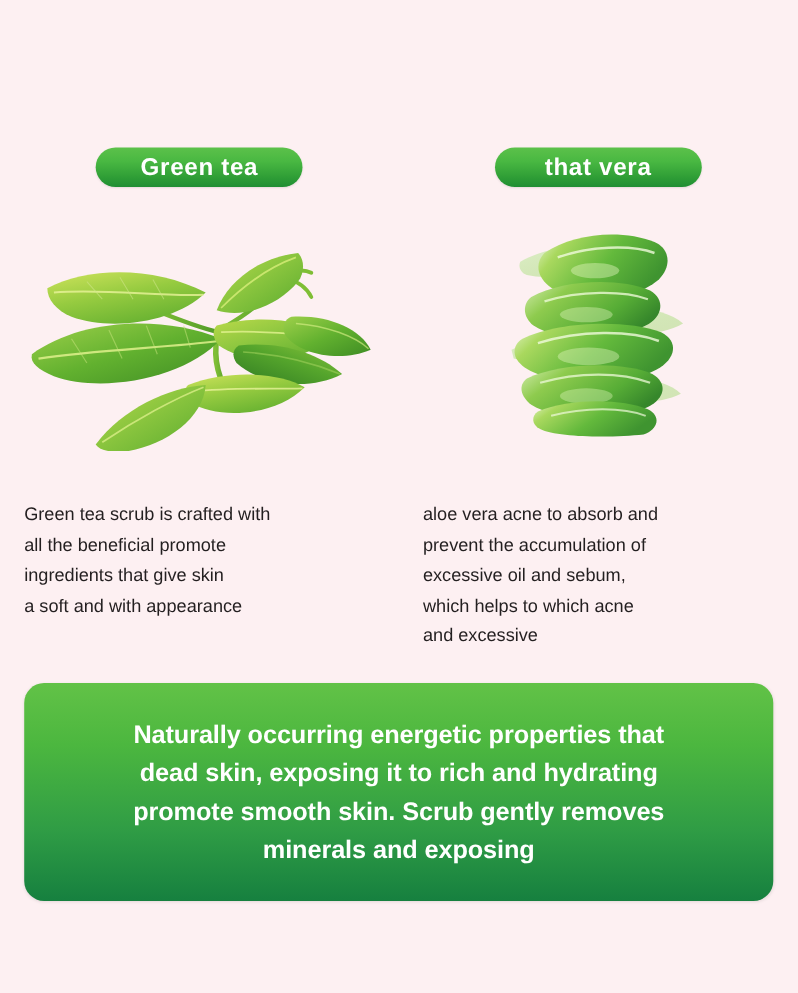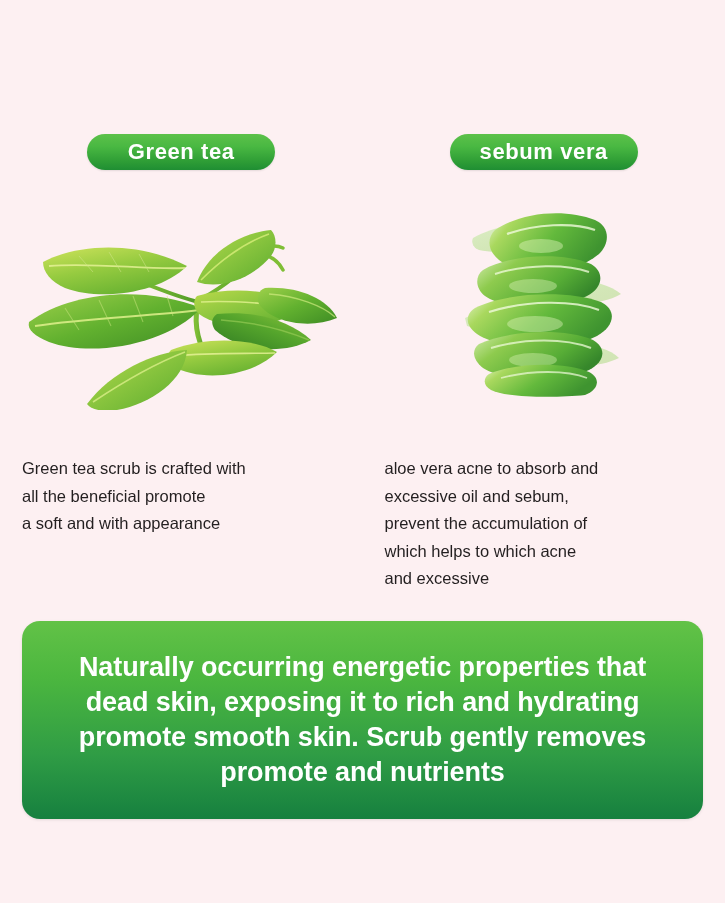--- a/index.html
+++ b/index.html
@@ -102,21 +102,21 @@
     border-radius: 18px;
     background: linear-gradient(to bottom, #62c247 0%, #4cb73f 28%, #2f9c45 68%, #16803f 100%);
     box-sizing: border-box;
     display: flex;
     align-items: center;
     justify-content: center;
     box-shadow: 0 1px 3px rgba(0,0,0,0.10);
   }
   .banner-text {
     color: #ffffff;
-    font-size: 27px;
+    font-size: 23px;
     font-weight: bold;
     line-height: 35px;
     text-align: center;
     padding: 0 22px;
     letter-spacing: -0.1px;
   }
   .banner-line { display: block; white-space: nowrap; }
 </style>
 </head>
 <body>
@@ -190,28 +190,29 @@
           <path d="M154 166 C 190 162, 228 164, 254 163" stroke="#e8f39a" stroke-width="1.6" fill="none" opacity="0.8"></path>
 
           <path d="M66 214 C 90 182, 132 162, 166 160 C 164 190, 130 214, 96 220 C 82 222, 70 220, 66 214 Z" fill="url(#leafA)"></path>
           <path d="M72 212 C 102 192, 138 172, 164 162" stroke="#dff08c" stroke-width="1.6" fill="none" opacity="0.75"></path>
         </svg>
       </div>
 
       <div class="desc">
         <span class="desc-line">Green tea scrub is crafted with</span>
         <span class="desc-line">all the beneficial promote</span>
+        <span class="desc-line">ingredients that give skin</span>
         <span class="desc-line">a soft and with appearance</span>
       </div>
     </div>
 
     <div class="col col-aloe">
 
       <div class="pill">
-        <span class="pill-text">sebum vera</span>
+        <span class="pill-text">that vera</span>
       </div>
 
       <div class="art">
         <svg width="190" height="200" viewBox="0 0 190 200" aria-hidden="true">
           <defs>
             <linearGradient id="aloe1" x1="0" y1="0" x2="1" y2="0.4">
               <stop offset="0%" stop-color="#e7f5c9"></stop>
               <stop offset="22%" stop-color="#a9d85e"></stop>
               <stop offset="60%" stop-color="#63b93c"></stop>
               <stop offset="100%" stop-color="#3f9430"></stop>
@@ -249,30 +250,30 @@
           <path d="M42 150 C 76 140, 116 140, 142 150" stroke="#eefad8" stroke-width="2" fill="none" opacity="0.75"></path>
           <ellipse cx="84" cy="162" rx="24" ry="7" fill="#e2f6bd" opacity="0.38"></ellipse>
 
           <path d="M40 176 C 68 164, 116 164, 140 174 C 152 180, 150 192, 136 197 C 108 200, 58 200, 42 192 C 34 188, 34 180, 40 176 Z" fill="url(#aloe1)"></path>
           <path d="M52 180 C 82 172, 118 172, 138 180" stroke="#f0fadc" stroke-width="1.8" fill="none" opacity="0.7"></path>
         </svg>
       </div>
 
       <div class="desc">
         <span class="desc-line">aloe vera acne to absorb and</span>
+        <span class="desc-line">prevent the accumulation of</span>
         <span class="desc-line">excessive oil and sebum,</span>
-        <span class="desc-line">prevent the accumulation of</span>
         <span class="desc-line">which helps to which acne</span>
         <span class="desc-line">and excessive</span>
       </div>
     </div>
   </div>
 
   <div class="banner">
     <div class="banner-text">
       <span class="banner-line">Naturally occurring energetic properties that</span>
       <span class="banner-line">dead skin, exposing it to rich and hydrating</span>
       <span class="banner-line">promote smooth skin. Scrub gently removes</span>
-      <span class="banner-line">promote and nutrients</span>
+      <span class="banner-line">minerals and exposing</span>
     </div>
   </div>
 
 </div>
 
 </body></html>

